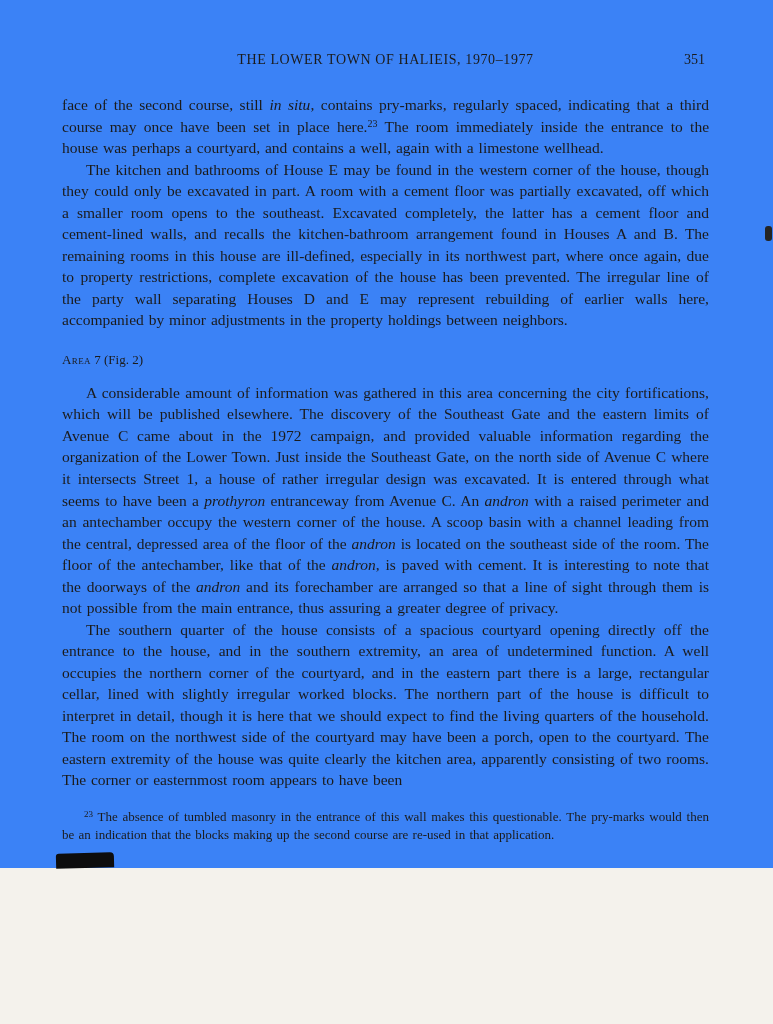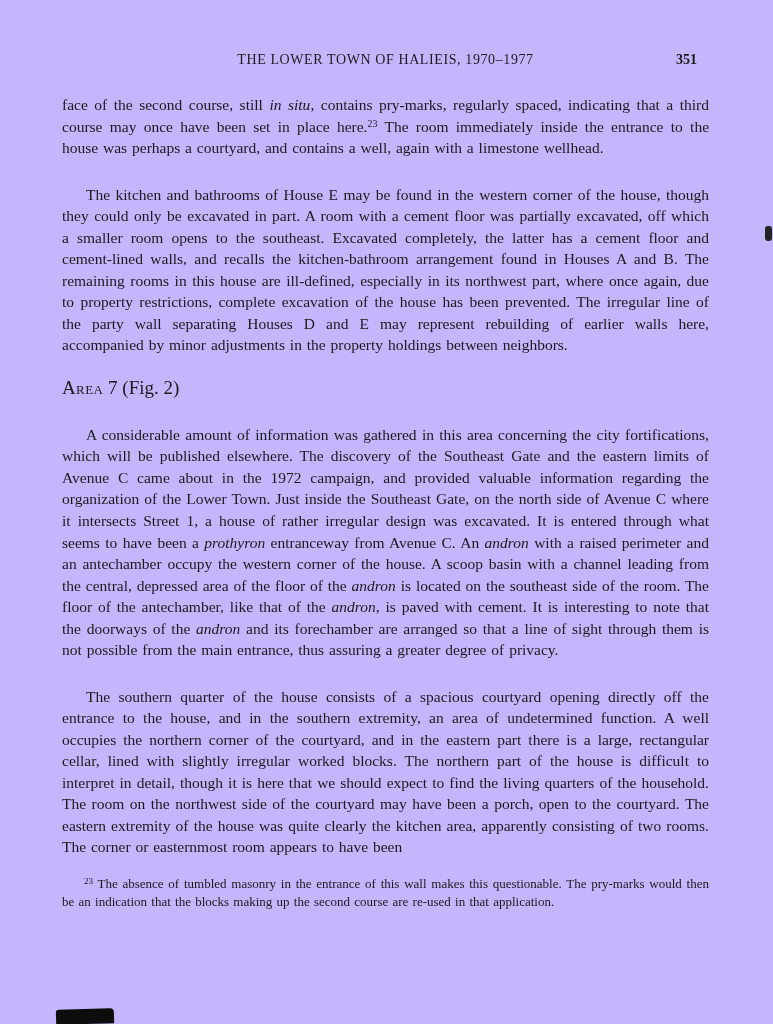--- a/index.html
+++ b/index.html
@@ -9,64 +9,62 @@
     height: 1024px;
     background: #f4f2ec;
     font-family: "Liberation Serif", "DejaVu Serif", serif;
     color: #1b1b1b;
     overflow: hidden;
   }
 
   .page {
     position: relative;
     width: 773px;
-    height: 1024px;
-    background: #c4b5fd;
+    height: 868px;
+    background: #3b82f6;
     padding: 52px 64px 0 62px;
   }
 
   
   .running-head {
     position: relative;
     text-align: center;
     font-size: 14px;
     letter-spacing: 0.6px;
     margin-bottom: 26px;
     white-space: nowrap;
   }
   .page-num {
     position: absolute;
-    right: 12px;
+    right: 4px;
     top: 0;
     letter-spacing: 0;
-    font-weight: bold;
   }
 
   
   .para {
     font-size: 15.5px;
     line-height: 1.39;
     text-align: justify;
     word-spacing: 1px;
-    margin-top: 25px;
   }
   .para.indent { text-indent: 24px; }
   .it { font-style: italic; }
 
   sup.fn-ref {
     font-size: 10px;
     line-height: 0;
     vertical-align: baseline;
     position: relative;
     top: -5px;
   }
 
   
   .section-heading {
-    font-size: 19px;
+    font-size: 13px;
     font-weight: normal;
     margin: 21px 0 14px 0;
   }
   .sc { font-variant: small-caps; letter-spacing: 0.4px; }
 
   
   .footnote {
     margin-top: 17px;
     font-size: 13px;
     line-height: 1.40;

